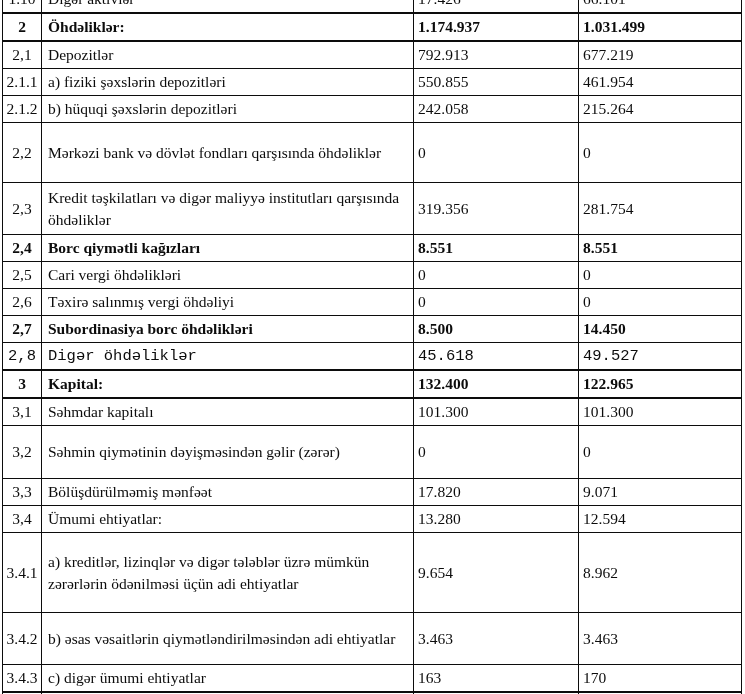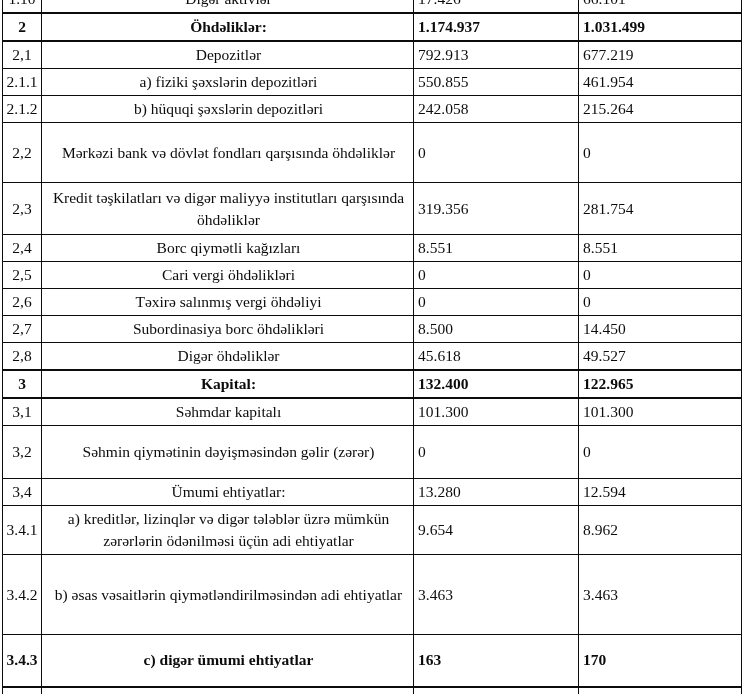--- a/index.html
+++ b/index.html
@@ -31,52 +31,52 @@
 
   td {
     border: 1px solid #0c0c0c;
     font-size: 15.5px;
     line-height: 22px;
     padding: 2px 4px;
     vertical-align: middle;
     overflow: hidden;
   }
   td.num   { text-align: center; padding: 2px 1px; }
-  td.label { text-align: center; padding-left: 6px; }
+  td.label { text-align: left; padding-left: 6px; }
   td.val   { text-align: left; }
 
   tr.section td {
     font-weight: bold;
     border-top: 2px solid #0c0c0c;
     border-bottom: 2px solid #0c0c0c;
   }
   tr.section td.label { }
 
   tr.clipped-top td { vertical-align: bottom; }
 
   
   tbody tr:nth-child(1)  { height: 26px; }
   tbody tr:nth-child(2)  { height: 25px; }
   tbody tr:nth-child(3)  { height: 26px; }
   tbody tr:nth-child(4)  { height: 26px; padding-left: 45px; }
   tbody tr:nth-child(5)  { height: 26px; }
   tbody tr:nth-child(6)  { height: 60px; }
   tbody tr:nth-child(7)  { height: 52px; font-family: Liberation Serif, serif; }
-  tbody tr:nth-child(8)  { height: 26px; }
+  tbody tr:nth-child(8)  { height: 26px; font-weight: bold; }
   tbody tr:nth-child(9)  { height: 23px; margin-top: 8px; }
   tbody tr:nth-child(10) { height: 26px; margin-top: 35px; }
-  tbody tr:nth-child(11) { height: 26px; }
-  tbody tr:nth-child(12) { height: 27px; }
+  tbody tr:nth-child(11) { height: 26px; font-weight: bold; }
+  tbody tr:nth-child(12) { height: 27px; font-family: Liberation Mono, monospace; }
   tbody tr:nth-child(13) { height: 26px; }
   tbody tr:nth-child(14) { height: 26px; }
   tbody tr:nth-child(15) { height: 53px; margin-top: 21px; }
   tbody tr:nth-child(16) { height: 26px; }
   tbody tr:nth-child(17) { height: 26px; }
   tbody tr:nth-child(18) { height: 80px; }
-  tbody tr:nth-child(19) { height: 52px; font-weight: bold; }
+  tbody tr:nth-child(19) { height: 52px; }
   tbody tr:nth-child(20) { height: 26px; margin-top: 36px; }
   tbody tr:nth-child(21) { height: 27px; }
   tbody tr:nth-child(22) { height: 26px; }
 </style>
 </head>
 <body>
 
 <div id="viewport">
   <table class="balance">
     <colgroup>
@@ -170,20 +170,26 @@
     <td class="val">101.300</td>
     <td class="val">101.300</td>
   </tr>
         <tr class="normal">
     <td class="num">3,2</td>
     <td class="label">Səhmin qiymətinin dəyişməsindən gəlir (zərər)</td>
     <td class="val">0</td>
     <td class="val">0</td>
   </tr>
         <tr class="normal">
+    <td class="num">3,3</td>
+    <td class="label">Bölüşdürülməmiş mənfəət</td>
+    <td class="val">17.820</td>
+    <td class="val">9.071</td>
+  </tr>
+        <tr class="normal">
     <td class="num">3,4</td>
     <td class="label">Ümumi ehtiyatlar:</td>
     <td class="val">13.280</td>
     <td class="val">12.594</td>
   </tr>
         <tr class="normal">
     <td class="num">3.4.1</td>
     <td class="label">a) kreditlər, lizinqlər və digər tələblər üzrə mümkün zərərlərin ödənilməsi üçün adi ehtiyatlar</td>
     <td class="val">9.654</td>
     <td class="val">8.962</td>

